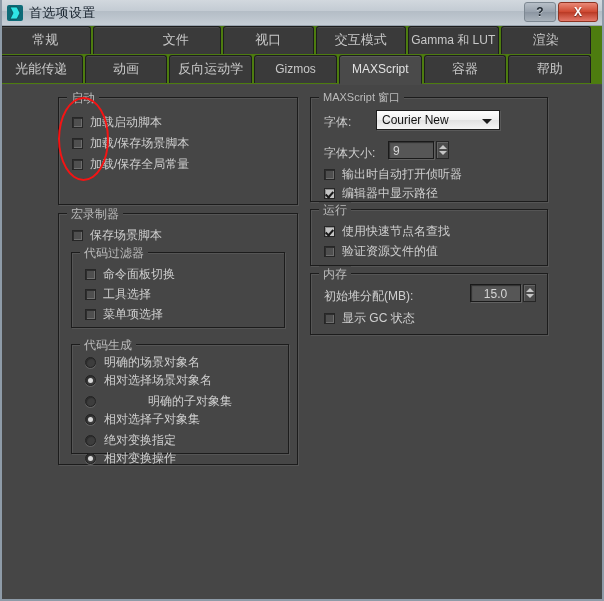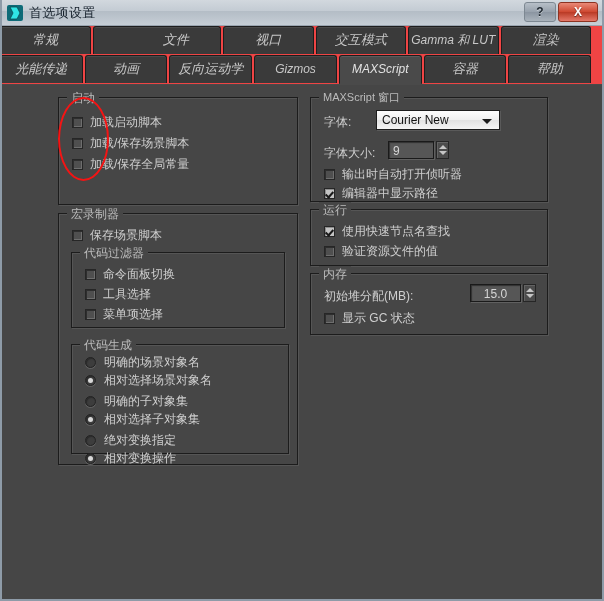--- a/index.html
+++ b/index.html
@@ -78,22 +78,21 @@
     background: linear-gradient(to bottom, #e98a78 0%, #cf4a33 48%, #bb3b26 52%, #e4796a 100%);
     border-color: #8d3322;
   }
 
   
   #tabstrip {
     position: absolute;
     left: -2px; top: 26px;
     width: 604px;
     height: 58px;
-    background: #ef4444;
-    font-style: italic;
+    background: #4d7c0f;
   }
   .tab-row {
     position: absolute;
     left: 0;
     width: 604px;
     height: 29px;
     display: flex;
   }
   #tab-row-0 { top: 0; }
   #tab-row-1 { top: 29px; }
@@ -384,21 +383,21 @@
 
         <div class="rdrow" style="left:13px; top:9px;">
           <span class="rdot"></span>
           <span class="rdlabel">明确的场景对象名</span>
         </div>
         <div class="rdrow" style="left:13px; top:27px;">
           <span class="rdot sel"></span>
           <span class="rdlabel">相对选择场景对象名</span>
         </div>
 
-        <div class="rdrow" style="left:13px; top:48px;">
+        <div class="rdrow" style="left:13px; top:48px;gap:44px;">
           <span class="rdot"></span>
           <span class="rdlabel">明确的子对象集</span>
         </div>
         <div class="rdrow" style="left:13px; top:66px;">
           <span class="rdot sel"></span>
           <span class="rdlabel">相对选择子对象集</span>
         </div>
 
         <div class="rdrow" style="left:13px; top:87px;">
           <span class="rdot"></span>

